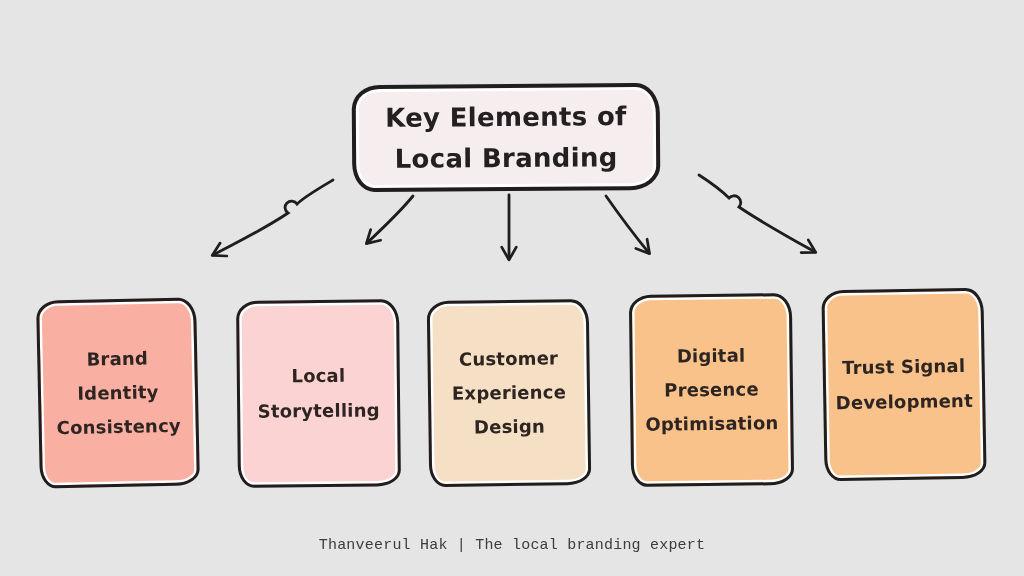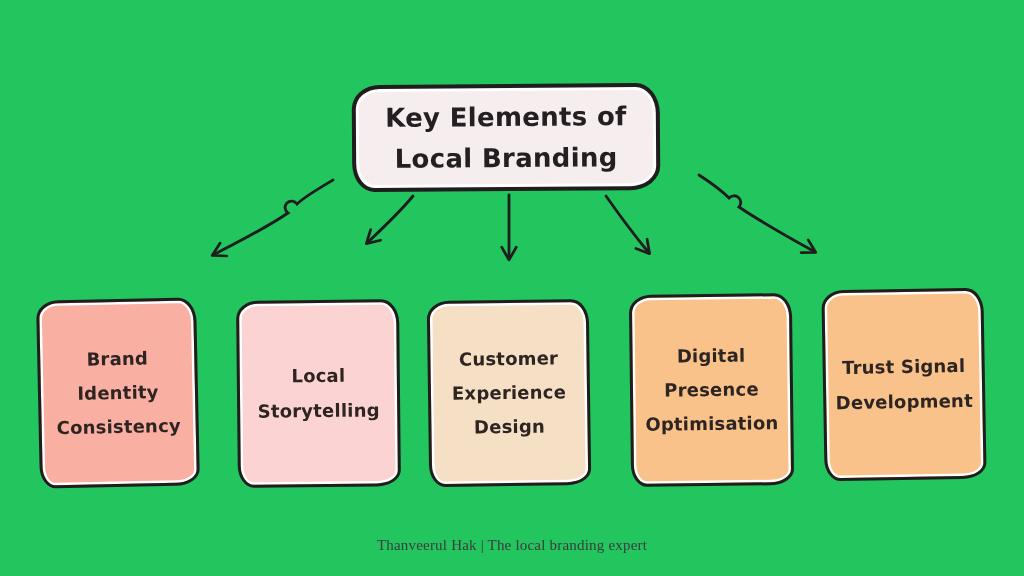--- a/index.html
+++ b/index.html
@@ -5,21 +5,21 @@
   html, body {
     margin: 0;
     padding: 0;
     background: #ffffff;
     font-family: "DejaVu Sans", sans-serif;
   }
   .canvas {
     position: relative;
     width: 1024px;
     height: 576px;
-    background: #22c55e;
+    background: #e5e5e5;
     overflow: hidden;
   }
   
   .title-box {
     position: absolute;
     left: 352px;
     top: 84px;
     width: 308px;
     height: 107px;
     box-sizing: border-box;
@@ -74,21 +74,21 @@
     height: 576px;
     pointer-events: none;
   }
   
   .footer-credit {
     position: absolute;
     left: 0;
     top: 537px;
     width: 100%;
     text-align: center;
-    font-family: Liberation Serif, serif;
+    font-family: Liberation Mono, monospace;
     font-size: 15px;
     color: #3c3c3c;
     letter-spacing: 0.2px;
   }
 </style>
 </head>
 <body>
 
 <div class="canvas">
 

